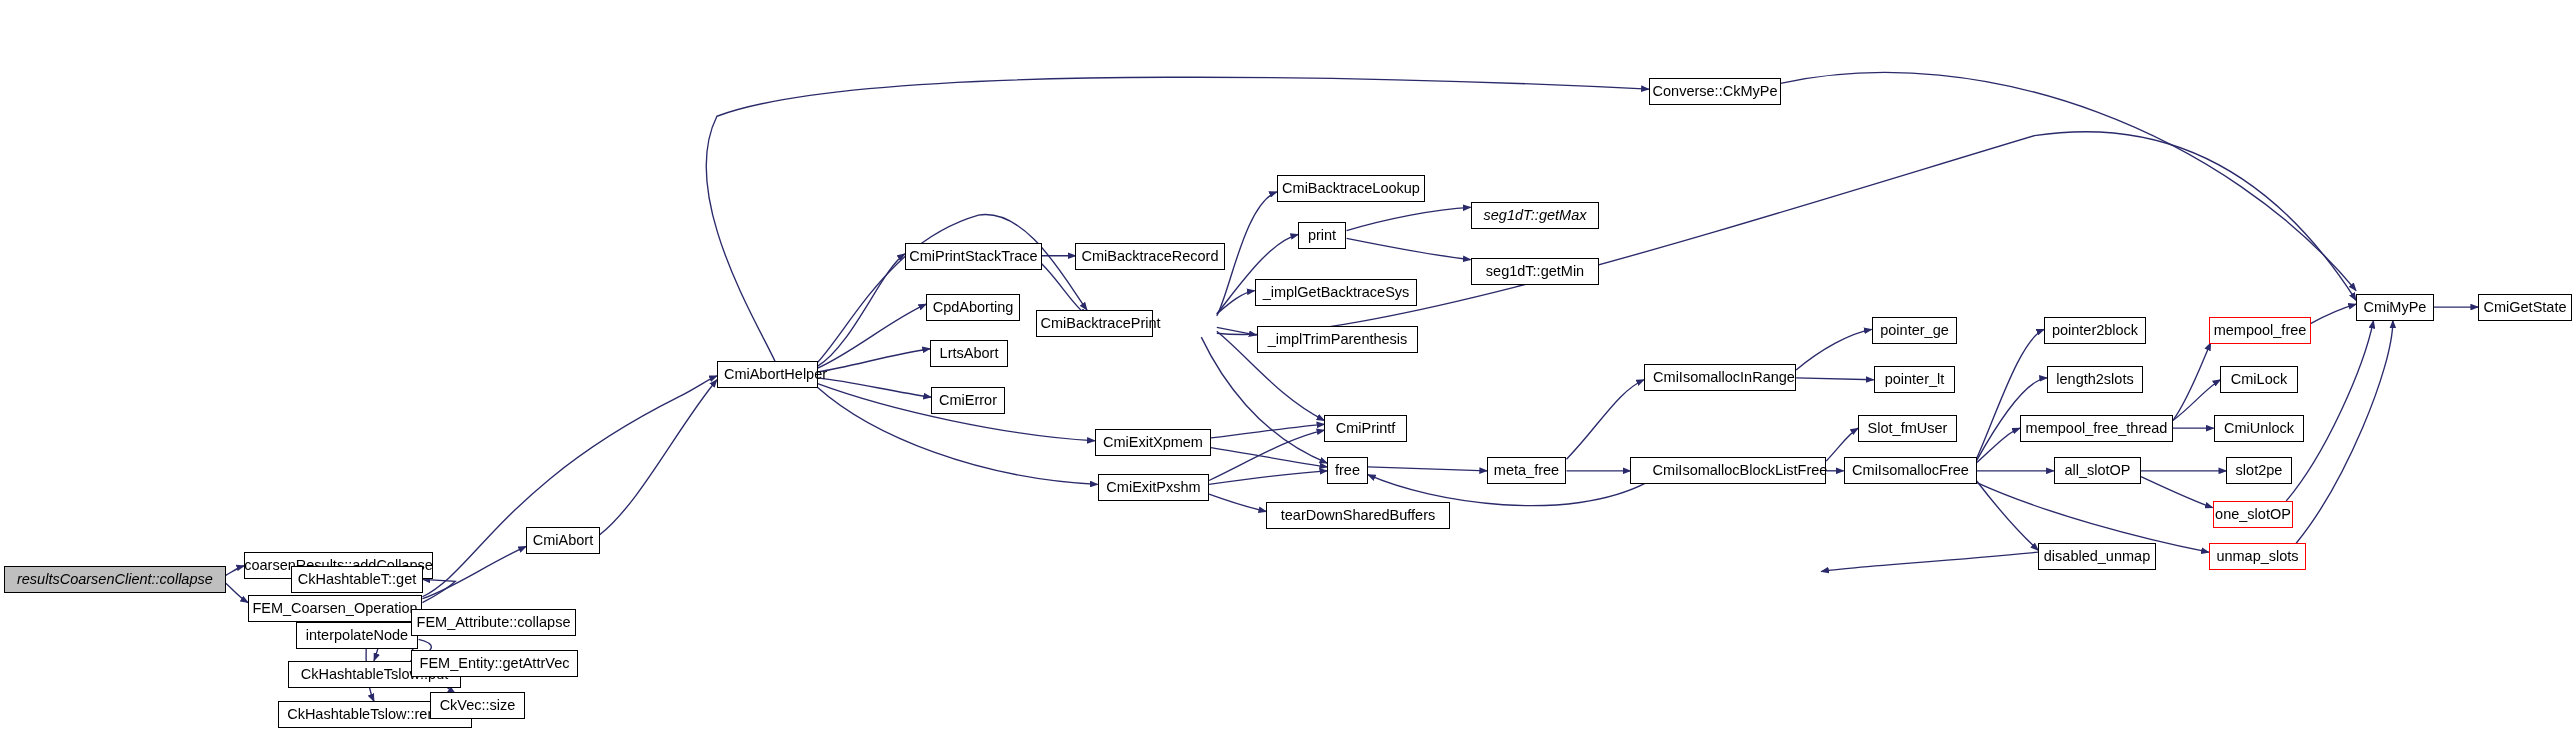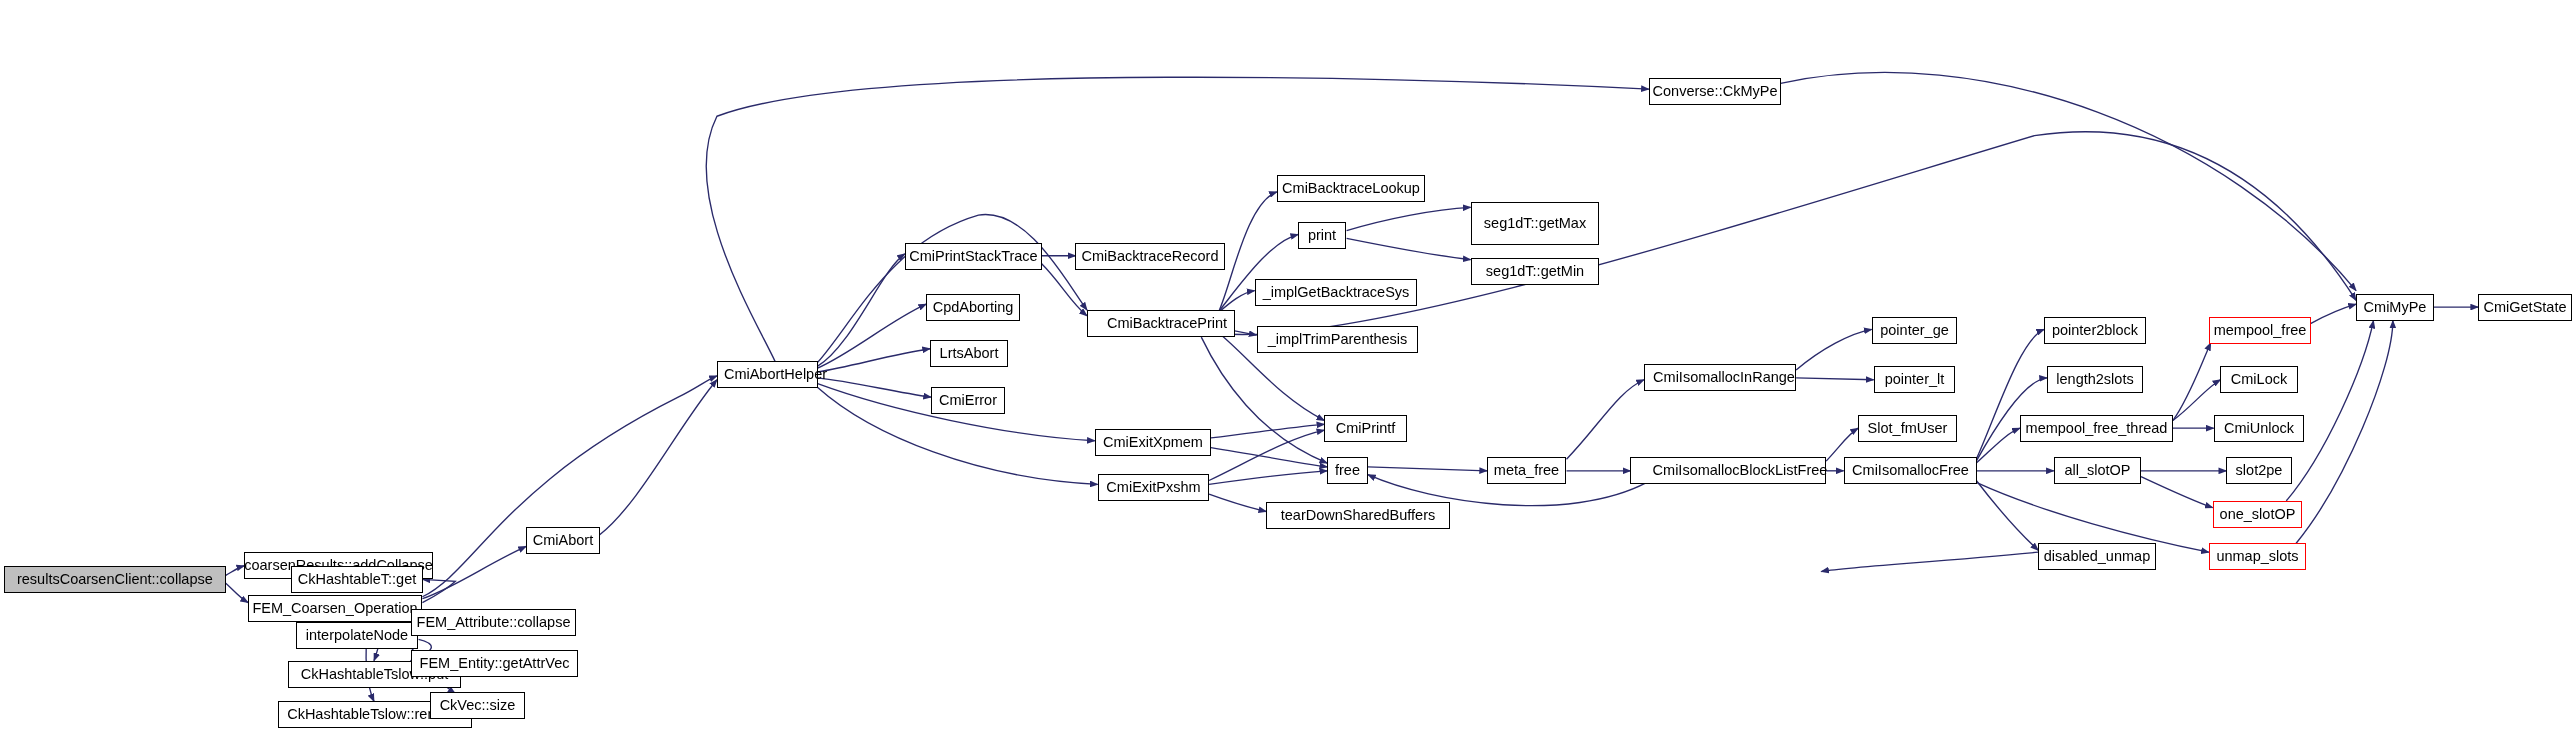--- a/index.html
+++ b/index.html
@@ -81,21 +81,21 @@
         <path d="M2210,492 C2240,506 2266,518 2284,524" marker-end="url(#arrow)" stroke="#2a2a6a"></path>
         <path d="M2385,334 C2400,326 2418,318 2432,314" marker-end="url(#arrow)" stroke="#2a2a6a"></path>
         <path d="M2360,517 C2400,470 2440,380 2450,331" marker-end="url(#arrow)" stroke="#2a2a6a"></path>
         <path d="M2370,561 C2420,500 2470,380 2470,331" marker-end="url(#arrow)" stroke="#2a2a6a"></path>
         <path d="M1838,86 C2050,40 2300,140 2432,300" marker-end="url(#arrow)" stroke="#2a2a6a"></path>
         <path d="M2104,570 C2000,580 1900,586 1880,590" marker-end="url(#arrow)" stroke="#2a2a6a"></path>
         <path d="M2512,317 L2558,317" marker-end="url(#arrow)" stroke="#2a2a6a"></path>
       </g>
   </svg>
   <div id="node-layer">
-      <div class="node root" style="left: 3.9px; top: 566px; width: 222px; height: 27px;">
+      <div class="node root" style="left: 3.9px; top: 566px; width: 222px; height: 27px; font-style: italic;">
         <span>resultsCoarsenClient::collapse</span>
       </div>
       <div class="node" style="left: 244px; top: 552px; width: 189px; height: 27px;">
         <span>coarsenResults::addCollapse</span>
       </div>
       <div class="node" style="left: 248px; top: 595px; width: 174px; height: 27px;">
         <span>FEM_Coarsen_Operation</span>
       </div>
       <div class="node" style="left: 291px; top: 566px; width: 132px; height: 27px;">
         <span>CkHashtableT::get</span>
@@ -138,36 +138,36 @@
       </div>
       <div class="node" style="left: 1095px; top: 429px; width: 116px; height: 27px;">
         <span>CmiExitXpmem</span>
       </div>
       <div class="node" style="left: 1098px; top: 474px; width: 111px; height: 27px;">
         <span>CmiExitPxshm</span>
       </div>
       <div class="node" style="left: 1075px; top: 243px; width: 150px; height: 27px;">
         <span>CmiBacktraceRecord</span>
       </div>
-      <div class="node" style="left: 1087px; top: 310px; width: 148px; height: 27px; padding-left: 12px;">
+      <div class="node" style="left: 1036px; top: 310px; width: 117px; height: 27px; padding-left: 12px;">
         <span>CmiBacktracePrint</span>
       </div>
       <div class="node" style="left: 1277px; top: 175px; width: 148px; height: 27px;">
         <span>CmiBacktraceLookup</span>
       </div>
       <div class="node" style="left: 1298px; top: 222px; width: 48px; height: 27px;">
         <span>print</span>
       </div>
       <div class="node" style="left: 1255px; top: 279px; width: 162px; height: 27px;">
         <span>_implGetBacktraceSys</span>
       </div>
       <div class="node" style="left: 1257px; top: 326px; width: 161px; height: 27px;">
         <span>_implTrimParenthesis</span>
       </div>
-      <div class="node" style="left: 1471px; top: 202px; width: 128px; height: 43px;">
+      <div class="node" style="left: 1471px; top: 202px; width: 128px; height: 27px; font-style: italic;">
         <span>seg1dT::getMax</span>
       </div>
       <div class="node" style="left: 1471px; top: 258px; width: 128px; height: 27px;">
         <span>seg1dT::getMin</span>
       </div>
       <div class="node" style="left: 1324px; top: 415px; width: 83px; height: 27px;">
         <span>CmiPrintf</span>
       </div>
       <div class="node" style="left: 1327px; top: 457px; width: 41px; height: 27px;">
         <span>free</span>
@@ -216,21 +216,21 @@
       </div>
       <div class="node" style="left: 2220px; top: 366px; width: 78px; height: 27px;">
         <span>CmiLock</span>
       </div>
       <div class="node" style="left: 2214px; top: 415px; width: 90px; height: 27px;">
         <span>CmiUnlock</span>
       </div>
       <div class="node" style="left: 2226px; top: 457px; width: 66px; height: 27px;">
         <span>slot2pe</span>
       </div>
-      <div class="node red" style="left: 2213px; top: 501px; width: 89px; height: 27px;">
+      <div class="node red" style="left: 2213px; top: 501px; width: 80px; height: 27px;">
         <span>one_slotOP</span>
       </div>
       <div class="node red" style="left: 2209px; top: 543px; width: 97px; height: 27px;">
         <span>unmap_slots</span>
       </div>
       <div class="node" style="left: 2356px; top: 294px; width: 78px; height: 27px;">
         <span>CmiMyPe</span>
       </div>
       <div class="node" style="left: 2478px; top: 294px; width: 94px; height: 27px;">
         <span>CmiGetState</span>

